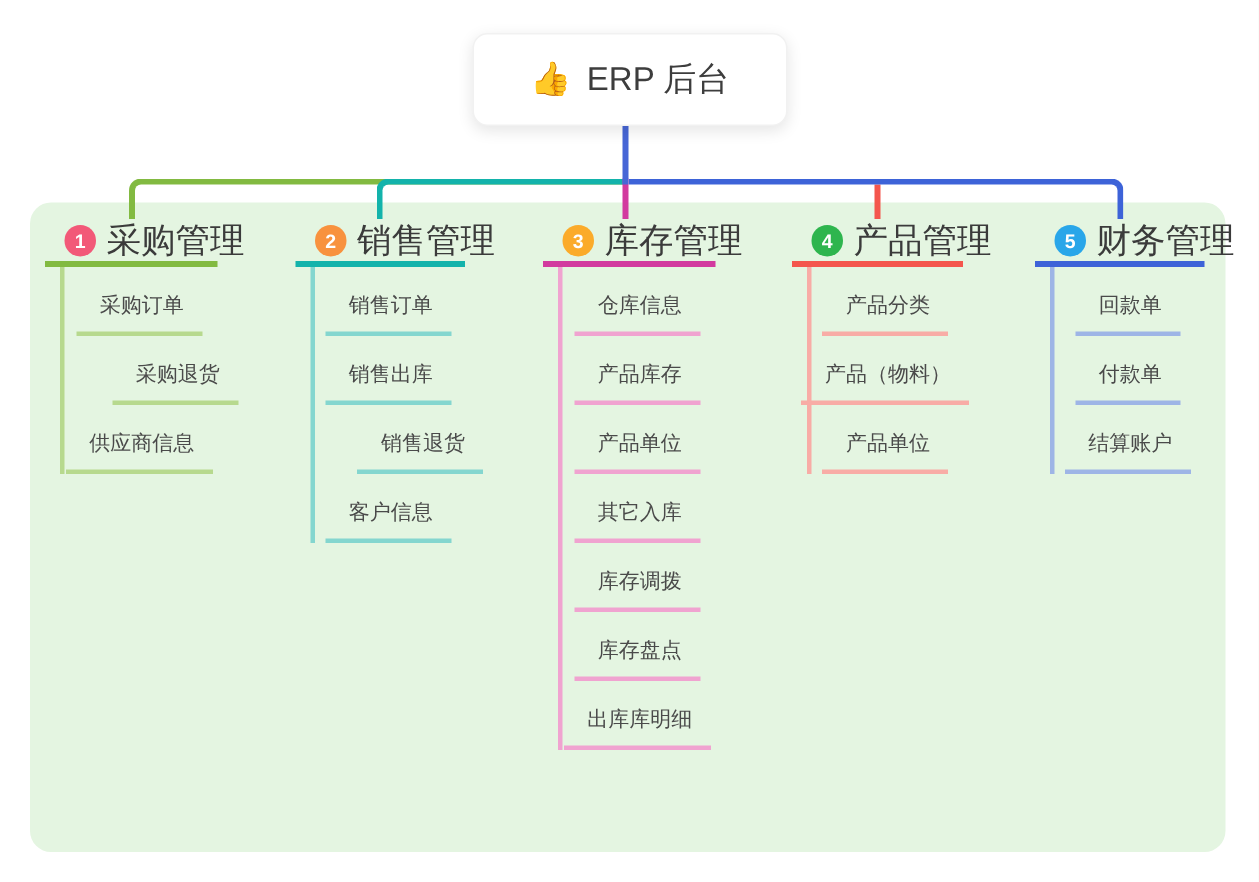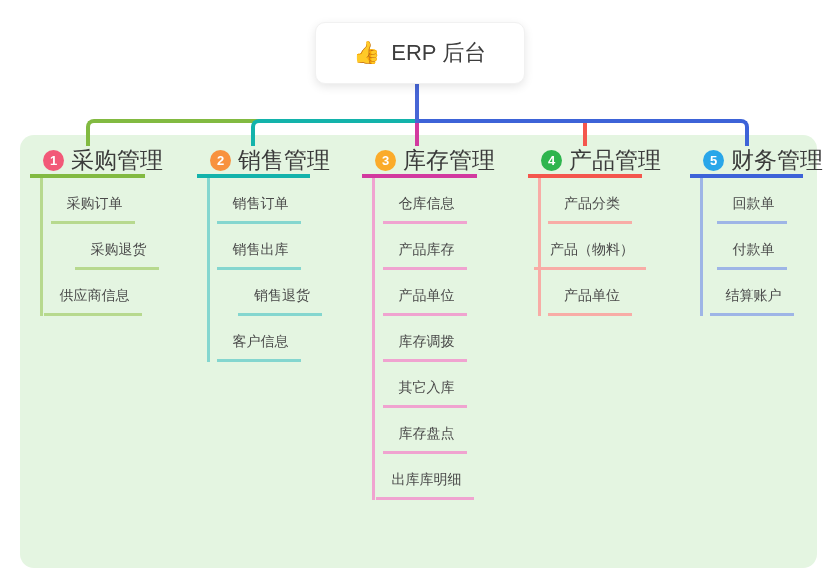--- a/index.html
+++ b/index.html
@@ -120,24 +120,24 @@
           <div class="child-row">
             <span class="child-pill" style="border-bottom-color: rgb(240, 163, 208);">仓库信息</span>
           </div>
           <div class="child-row">
             <span class="child-pill" style="border-bottom-color: rgb(240, 163, 208);">产品库存</span>
           </div>
           <div class="child-row">
             <span class="child-pill" style="border-bottom-color: rgb(240, 163, 208);">产品单位</span>
           </div>
           <div class="child-row">
-            <span class="child-pill" style="border-bottom-color: rgb(240, 163, 208);">库存调拨</span>
+            <span class="child-pill" style="border-bottom-color: rgb(240, 163, 208);">其它入库</span>
           </div>
           <div class="child-row">
-            <span class="child-pill" style="border-bottom-color: rgb(240, 163, 208);">其它入库</span>
+            <span class="child-pill" style="border-bottom-color: rgb(240, 163, 208);">库存调拨</span>
           </div>
           <div class="child-row">
             <span class="child-pill" style="border-bottom-color: rgb(240, 163, 208);">库存盘点</span>
           </div>
           <div class="child-row">
             <span class="child-pill" style="border-bottom-color: rgb(240, 163, 208);">出库库明细</span>
           </div>
         </div>
       </div>
       <div class="branch-col b3">

